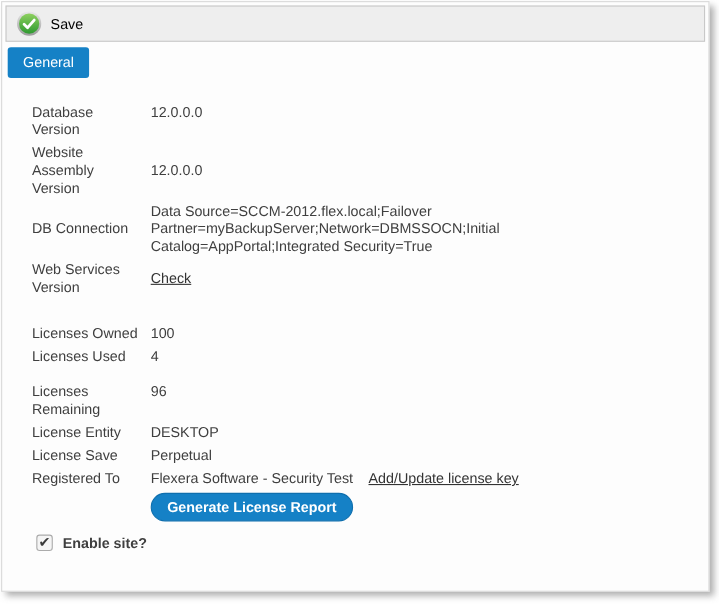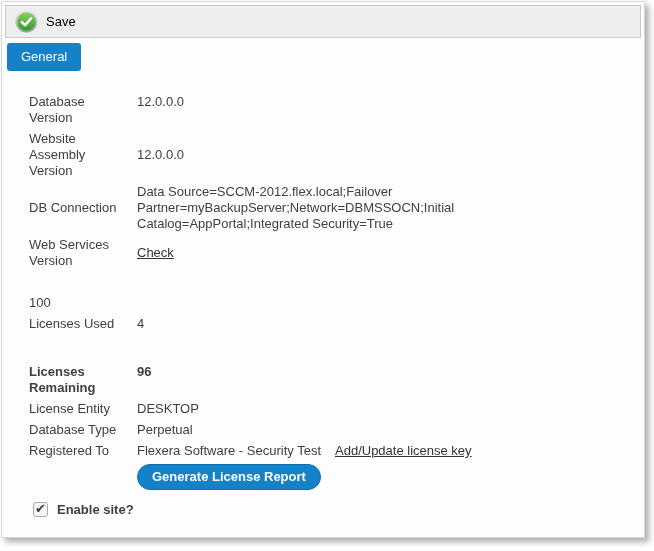--- a/index.html
+++ b/index.html
@@ -45,21 +45,21 @@
   }
   
   .content {
     padding: 23px 12px 0 27px;
     font-size: 13px;
   }
   .row { display: flex; margin-bottom: 5px; line-height: 16px; }
   .row .label { width: 108px; flex-shrink: 0; padding-right: 10px; }
   .row .value { max-width: 492px; }
   .gap25 { margin-top: 26px; }
-  .gap15 { margin-top: 32px; font-weight: bold; }
+  .gap15 { margin-top: 16px; }
   a.plain-link {
     color: #333333; text-decoration: underline; cursor: pointer;
   }
   .value-with-link { display: flex; gap: 14px; }
   .btn-row { margin-top: 2px; margin-bottom: 12px; }
   .btn-row .spacer { width: 108px; flex-shrink: 0; padding-right: 10px; }
   .blue-btn {
     border: 1px solid #0f6fae;
     border-radius: 13px;
     color: #ffffff;
@@ -142,40 +142,41 @@
     </div>
 
     <div class="row">
       <div class="label">Web Services Version</div>
       <div class="value" style="align-self:center;">
         <a class="plain-link">Check</a>
       </div>
     </div>
 
     <div class="row gap25">
+      <div class="label">Licenses Owned</div>
       <div class="value">100</div>
     </div>
 
     <div class="row">
       <div class="label">Licenses Used</div>
       <div class="value">4</div>
     </div>
 
     <div class="row gap15">
       <div class="label">Licenses Remaining</div>
       <div class="value">96</div>
     </div>
 
     <div class="row">
       <div class="label">License Entity</div>
       <div class="value">DESKTOP</div>
     </div>
 
     <div class="row">
-      <div class="label">Database Type</div>
+      <div class="label">License Save</div>
       <div class="value">Perpetual</div>
     </div>
 
     <div class="row">
       <div class="label">Registered To</div>
       <div class="value value-with-link">
         <span>Flexera Software - Security Test</span>
         <a class="plain-link">Add/Update license key</a>
       </div>
     </div>

